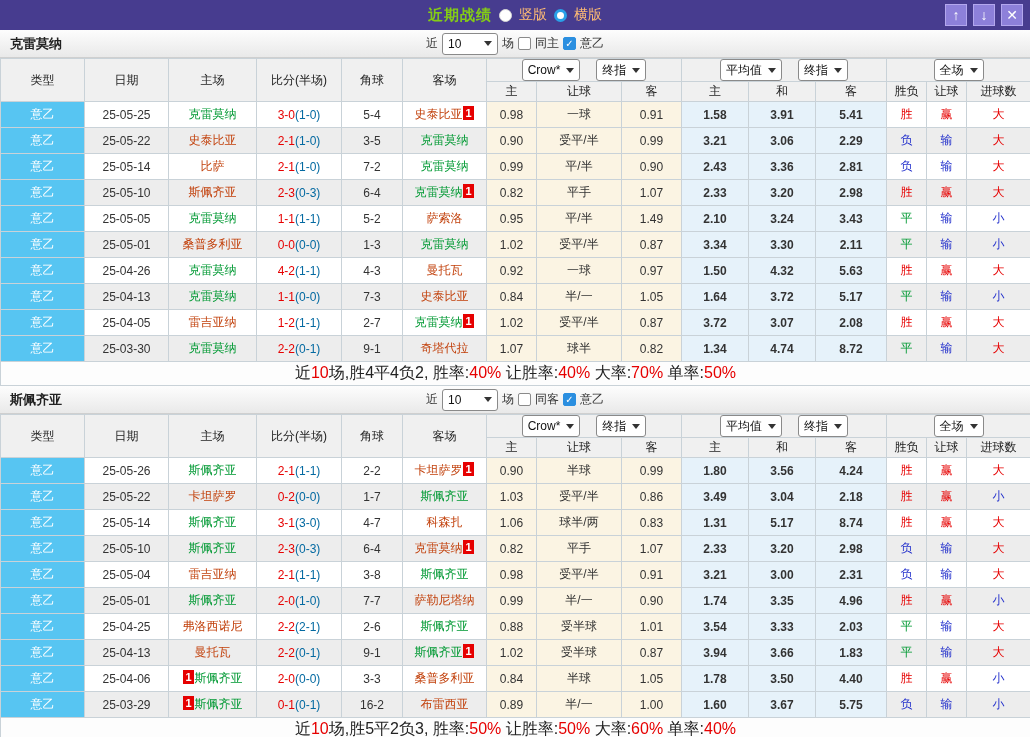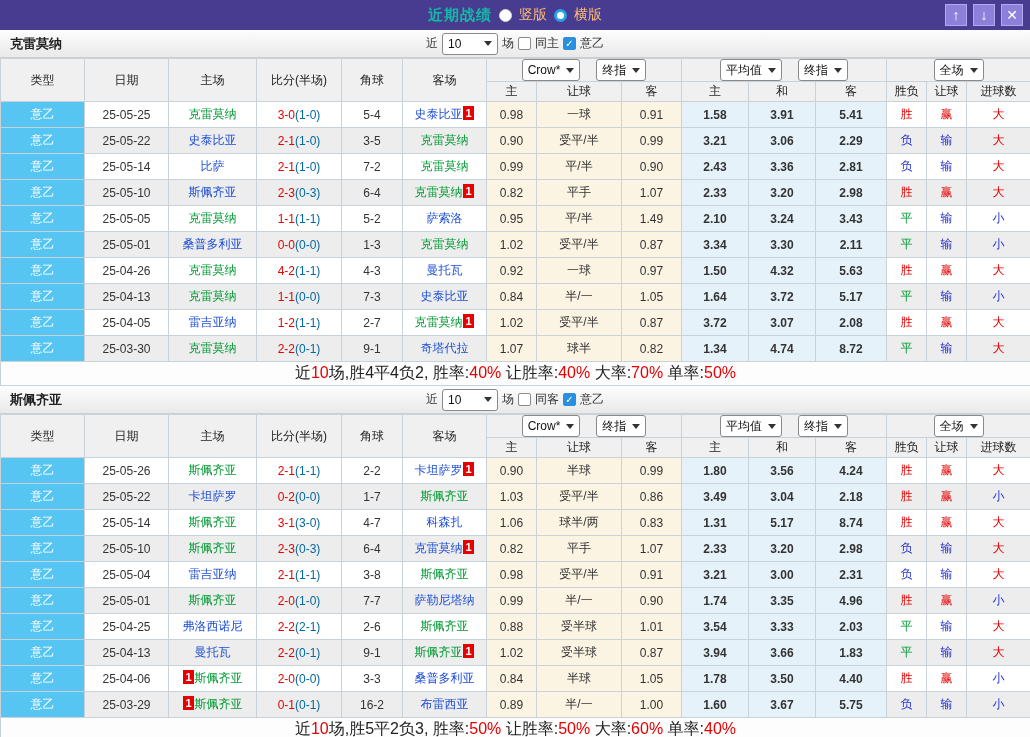--- a/index.html
+++ b/index.html
@@ -1,21 +1,21 @@
 <!DOCTYPE html>
 <html><head>
 <meta charset="utf-8">
 <style>
   html,body{margin:0;padding:0;background:#fff;}
   body{width:1030px;font-family:"Liberation Sans","DejaVu Sans",sans-serif;color:#333;
        -webkit-font-smoothing:antialiased;}
   
   .titlebar{height:30px;background:#473c8f;position:relative;display:flex;align-items:center;justify-content:center;}
   .tb-center{display:flex;align-items:center;gap:7px;}
-  .tb-title{color:#14b8a6;font-size:15px;font-weight:bold;letter-spacing:1px;}
+  .tb-title{color:#84cc16;font-size:15px;font-weight:bold;letter-spacing:1px;}
   .radio{width:13px;height:13px;border-radius:50%;background:#fff;border:1px solid #d8d8d8;box-sizing:border-box;display:inline-block;}
   .radio.sel{border:3.5px solid #2aa0e8;background:#fff;}
   .tb-radio-label{color:#fdba74;font-size:14px;}
   .tb-buttons{position:absolute;right:7px;top:4px;display:flex;gap:6px;}
   .win-btn{width:22px;height:22px;background:#8d80da;border:1px solid #b3a7ee;color:#fff;font-size:14px;font-weight:bold;
            display:flex;align-items:center;justify-content:center;cursor:pointer;box-sizing:border-box;}
   
   .section-bar{height:27px;background:linear-gradient(#fdfdfd,#e9e9e9);border-bottom:1px solid #cfcfcf;
                position:relative;display:flex;align-items:center;}
   .team-name{font-size:13px;font-weight:bold;color:#222;padding-left:10px;}
@@ -33,21 +33,21 @@
   th,td{border:1px solid #c9d2d8;text-align:center;padding:0;overflow:hidden;white-space:nowrap;}
   thead th{background:#f0f0f0;height:19px;font-weight:normal;color:#222;}
   thead .grp{height:21px;}
   .grp-inner{display:flex;align-items:center;justify-content:center;gap:16px;}
   tbody td{height:25px;background:#fff;}
   tbody tr:nth-child(even) td.plain{background:#ededed;}
   td.type{background:#57c5f2 !important;color:#fff;}
   td.cream{background:#fbf4e3 !important;}
   td.avgc{background:#e6f2fa !important;font-weight:bold;}
   .t-focus{color:#009933;cursor:pointer;}
-  .t-norm{color:#1d4ed8;cursor:pointer;}
+  .t-norm{color:#c2410c;cursor:pointer;}
   .badge1{display:inline-block;background:#e60000;color:#fff;font-size:11px;font-weight:bold;line-height:14px;
           padding:0 2px;margin:0 1px;vertical-align:1px;}
   .score-main{color:#e60000;}
   .score-half{color:#0369a1;}
   .res-r{color:#e60000;}
   .res-g{color:#009933;}
   .res-b{color:#2330cc;}
   td.summary{height:23px;background:#fdfdfd;font-size:16px;}
   .sum-red{color:#e60000;}
   .sum-blk{color:#222;}

